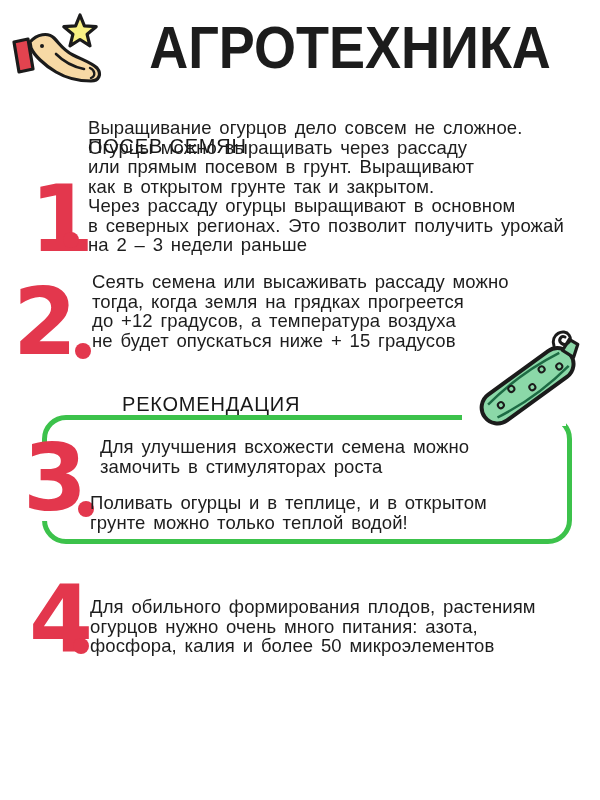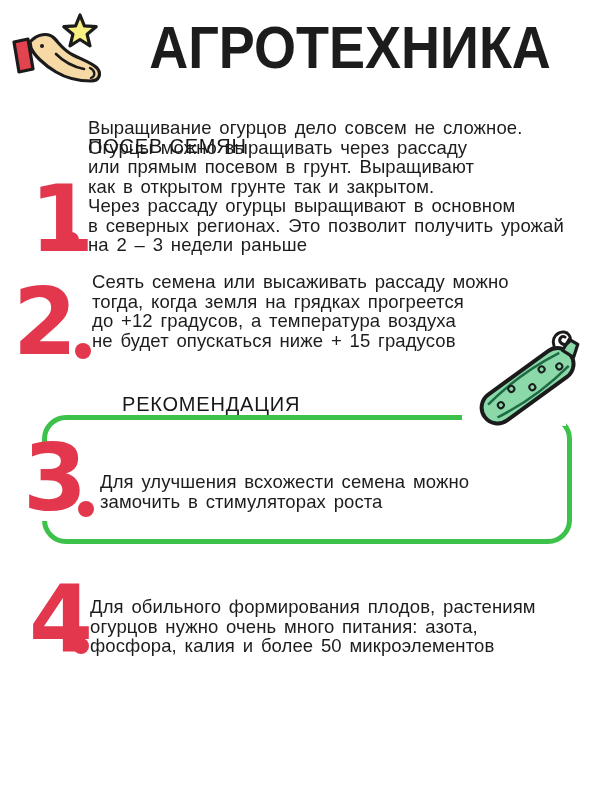--- a/index.html
+++ b/index.html
@@ -45,21 +45,21 @@
   .mask-num3 { left:14px; top:443px; width:84px; height:78px; }
   .cucumber-icon { position:absolute; left:466px; top:324px; }
   .n1 { left:30px; top:174px; } .d1 { left:63px; top:232px; }
   .n2 { left:13px; top:277px; } .d2 { left:75px; top:343px; }
   .n3 { left:23px; top:433px; } .d3 { left:78px; top:501px; }
   .n4 { left:29px; top:574px; } .d4 { left:73px; top:638px; }
   .s1-heading { left:88px; top:95px;margin-top:40px; }
   .s1-text { left:88px; top:118px; width:478px; }
   .s2-text { left:92px; top:272px; width:466px; }
   .rec-heading { left:90px; top:393px;margin-left:32px; }
-  .rec-p1 { left:100px; top:437px; width:410px;margin-top:35px; }
+  .rec-p1 { left:100px; top:437px; width:410px; }
   .rec-p2 { left:90px; top:493px; width:450px; }
   .s4-heading { left:90px; top:569px; }
   .s4-text { left:90px; top:597px; width:486px; }
 </style>
 </head>
 <body>
 
 <div class="page">
 
   <svg class="hand-icon" width="106" height="82" viewBox="0 0 106 82">
@@ -107,20 +107,22 @@
       <circle cx="98" cy="63" r="3" fill="#8bd8a8" stroke="#1b1b1b" stroke-width="2"></circle>
       <path d="M110,52 L122,47 L126,56 L115,64 Z" fill="#8bd8a8" stroke="#1b1b1b" stroke-width="3.2" stroke-linejoin="round"></path>
     </g>
     <path d="M88,22 C84,10 98,4 103,11 C107,17 100,23 95,19 C92,16 95,11 99,13" fill="none" stroke="#1b1b1b" stroke-width="3" stroke-linecap="round"></path>
   </svg>
 
   <div class="num n3">3</div>
   <div class="num-dot d3"></div>
   <div class="body-text rec-p1">Для улучшения всхожести семена можно
 замочить в стимуляторах роста</div>
+  <div class="body-text rec-p2">Поливать огурцы и в теплице, и в открытом
+грунте можно только теплой водой!</div>
 
   <div class="num n4">4</div>
   <div class="num-dot d4"></div>
   <div class="body-text s4-text">Для обильного формирования плодов, растениям
 огурцов нужно очень много питания: азота,
 фосфора, калия и более 50 микроэлементов</div>
 
 </div>
 
 </body></html>

